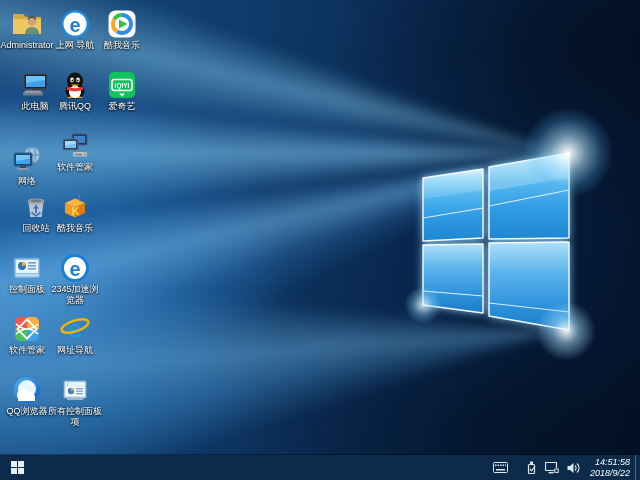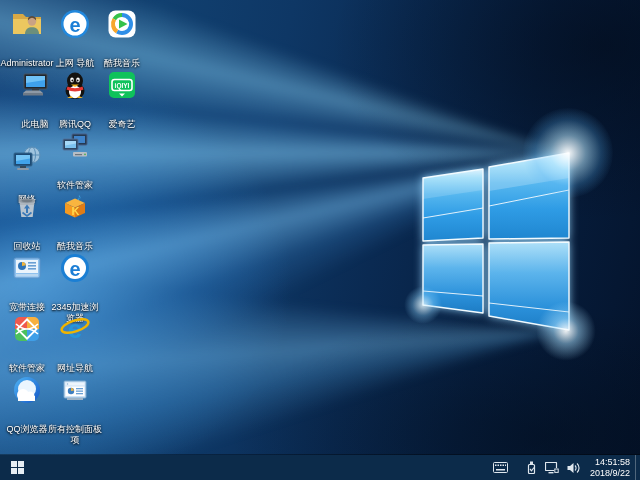--- a/index.html
+++ b/index.html
@@ -26,32 +26,32 @@
   .flare-top{left:523px;top:108px;width:90px;height:90px;
     background:radial-gradient(circle,rgba(255,255,255,.95) 0%,rgba(180,230,255,.55) 28%,rgba(90,180,245,.25) 52%,rgba(0,0,0,0) 72%);}
   .flare-bottom{left:536px;top:301px;width:60px;height:60px;
     background:radial-gradient(circle,rgba(255,255,255,.9) 0%,rgba(170,225,255,.5) 30%,rgba(0,0,0,0) 70%);}
   .flare-left{left:404px;top:286px;width:38px;height:38px;
     background:radial-gradient(circle,rgba(235,250,255,.8) 0%,rgba(140,210,250,.35) 40%,rgba(0,0,0,0) 70%);}
   .logo-svg{position:absolute;left:0;top:0;filter:drop-shadow(0 0 4px rgba(150,215,255,.8));}
   
   .icon-cell{position:absolute;width:54px;display:flex;flex-direction:column;align-items:center;cursor:pointer;z-index:3;}
   .icon-cell svg.app{width:32px;height:32px;display:block;}
-  .icon-label{margin-top:18px;font-size:9px;line-height:11px;color:#fff;text-align:center;
+  .icon-label{margin-top:0;font-size:9px;line-height:11px;color:#fff;text-align:center;
     text-shadow:0 1px 2px rgba(0,0,0,.95),0 0 3px rgba(0,0,0,.7);word-break:break-word;max-width:54px;}
   .break-all{word-break:break-all;}
   
   .taskbar{position:absolute;left:0;bottom:0;width:640px;height:25px;background:#0c2b4a;
     display:flex;align-items:center;z-index:10;box-shadow:0 -1px 0 rgba(0,0,0,.35);}
   .start-btn{width:34px;height:25px;display:flex;align-items:center;justify-content:center;cursor:pointer;background:none;border:none;padding:0;}
   .tray{margin-left:auto;display:flex;align-items:center;height:100%;}
   .tray-icon{height:25px;display:flex;align-items:center;justify-content:center;padding:0 4px;cursor:pointer;}
   .tray-gap{width:10px;}
   .clock{display:flex;flex-direction:column;justify-content:center;align-items:flex-end;
-    color:#fff;font-size:9px;line-height:10.5px;padding:0 5px 0 6px;height:100%;cursor:pointer;}
+    color:#fff;font-size:9px;line-height:10.5px;padding:0 5px 0 6px;height:100%;cursor:pointer;font-style:italic;}
   .show-desktop{width:4px;height:100%;border-left:1px solid rgba(255,255,255,.28);cursor:pointer;}
 </style>
 </head>
 <body>
 
 <div class="bg">
   <div class="bg-base"></div>
   <div class="bg-glow"></div>
   <div class="bg-rays"></div>
   <div class="bg-dark"></div>
@@ -124,21 +124,21 @@
     <line x1="13" y1="11" x2="29" y2="11" stroke="#5b8fb8"></line>
     <rect x="3" y="9" width="18" height="13" rx="1" fill="#1c4a74" stroke="#35678f"></rect>
     <rect x="5" y="11" width="14" height="9" fill="#41a3ea"></rect>
     <path d="M5 11h14v3.5l-14 2.5z" fill="#74c4f5"></path>
     <rect x="9" y="22" width="6" height="2" fill="#32495c"></rect>
     <rect x="6" y="24" width="12" height="2" rx="1" fill="#8d99a6"></rect>
   </svg>
   <div class="icon-label">网络</div>
 </div>
 
-<div class="icon-cell" style="left:0px;top:191px">
+<div class="icon-cell" style="left:9px;top:191px">
   <svg class="app" viewBox="0 0 32 32">
     <path d="M8.5 10h15l-1.8 16H10.3z" fill="#c5cdd4" opacity="0.92"></path>
     <path d="M8.5 10h15l-.4 4H8.9z" fill="#aeb7bf"></path>
     <ellipse cx="16" cy="9.8" rx="8.2" ry="2.4" fill="#949da5"></ellipse>
     <ellipse cx="16" cy="9.8" rx="5.6" ry="1.4" fill="#747d85"></ellipse>
     <path d="M13 17.5l3-4 3 4h-2v4.5h-2V17.5z" fill="#3a79b8"></path>
     <path d="M11.5 21.5l4.5 3.5 4.5-3.5" fill="none" stroke="#3a79b8" stroke-width="1.6"></path>
   </svg>
   <div class="icon-label">回收站</div>
 </div>
@@ -147,21 +147,21 @@
   <svg class="app" viewBox="0 0 32 32">
     <rect x="3" y="6" width="26" height="20" rx="2" fill="#8ec1ee" stroke="#5d94c9"></rect>
     <rect x="5" y="8" width="22" height="13" fill="#eaf4fc"></rect>
     <circle cx="11" cy="14" r="4" fill="#2f74b8"></circle>
     <path d="M11 14V10a4 4 0 0 1 3.9 3.2z" fill="#f0b43c"></path>
     <rect x="17" y="10" width="8" height="1.6" fill="#6aa0d4"></rect>
     <rect x="17" y="13" width="8" height="1.6" fill="#6aa0d4"></rect>
     <rect x="17" y="16" width="8" height="1.6" fill="#6aa0d4"></rect>
     <rect x="5" y="22" width="22" height="2.5" fill="#b9d7f0"></rect>
   </svg>
-  <div class="icon-label">宽带连接</div>
+  <div class="icon-label">控制面板</div>
 </div>
 
 <div class="icon-cell" style="left:0px;top:313px">
   <svg class="app" viewBox="0 0 32 32">
     <defs>
         <clipPath id="smClip">
           <rect x="4" y="4" width="24" height="24" rx="5"></rect>
         </clipPath>
       </defs>
     <g clip-path="url(#smClip)">

